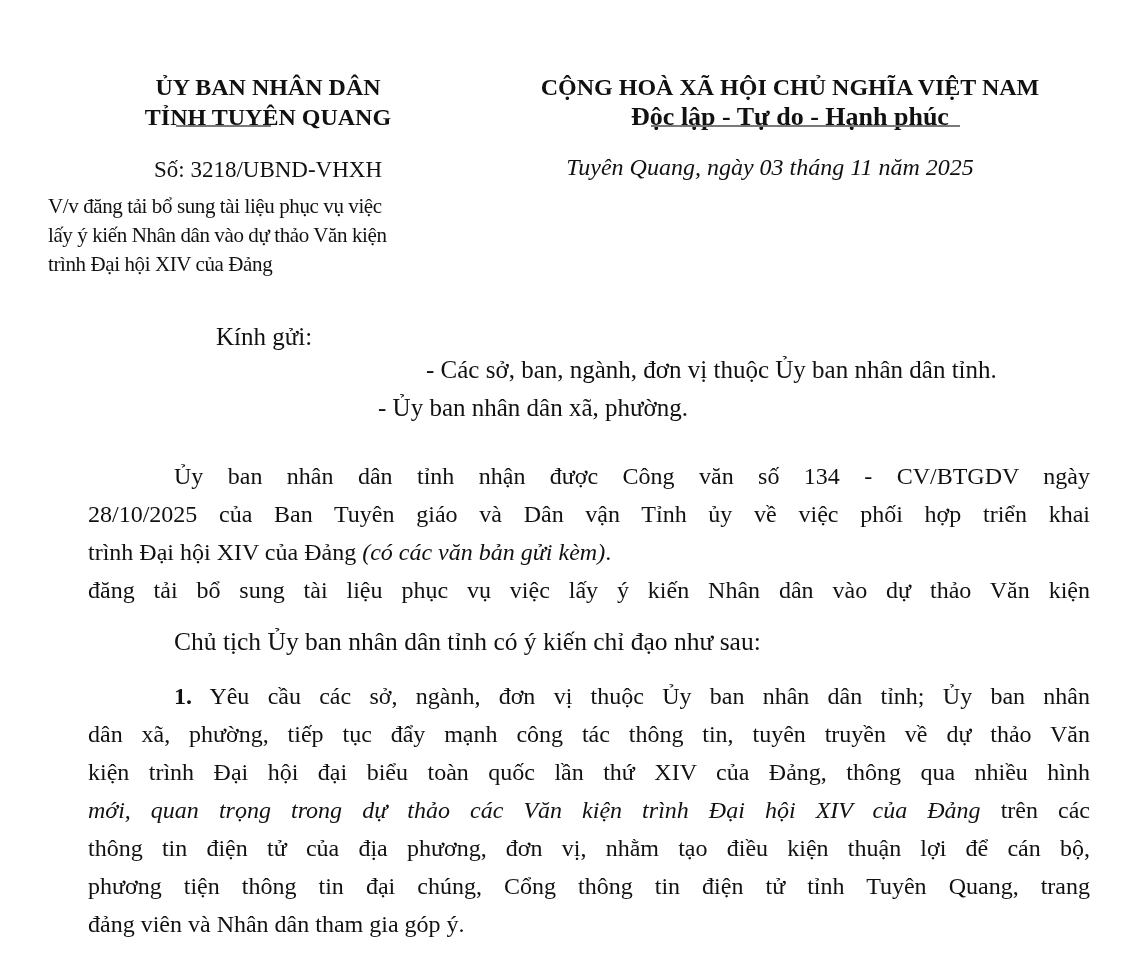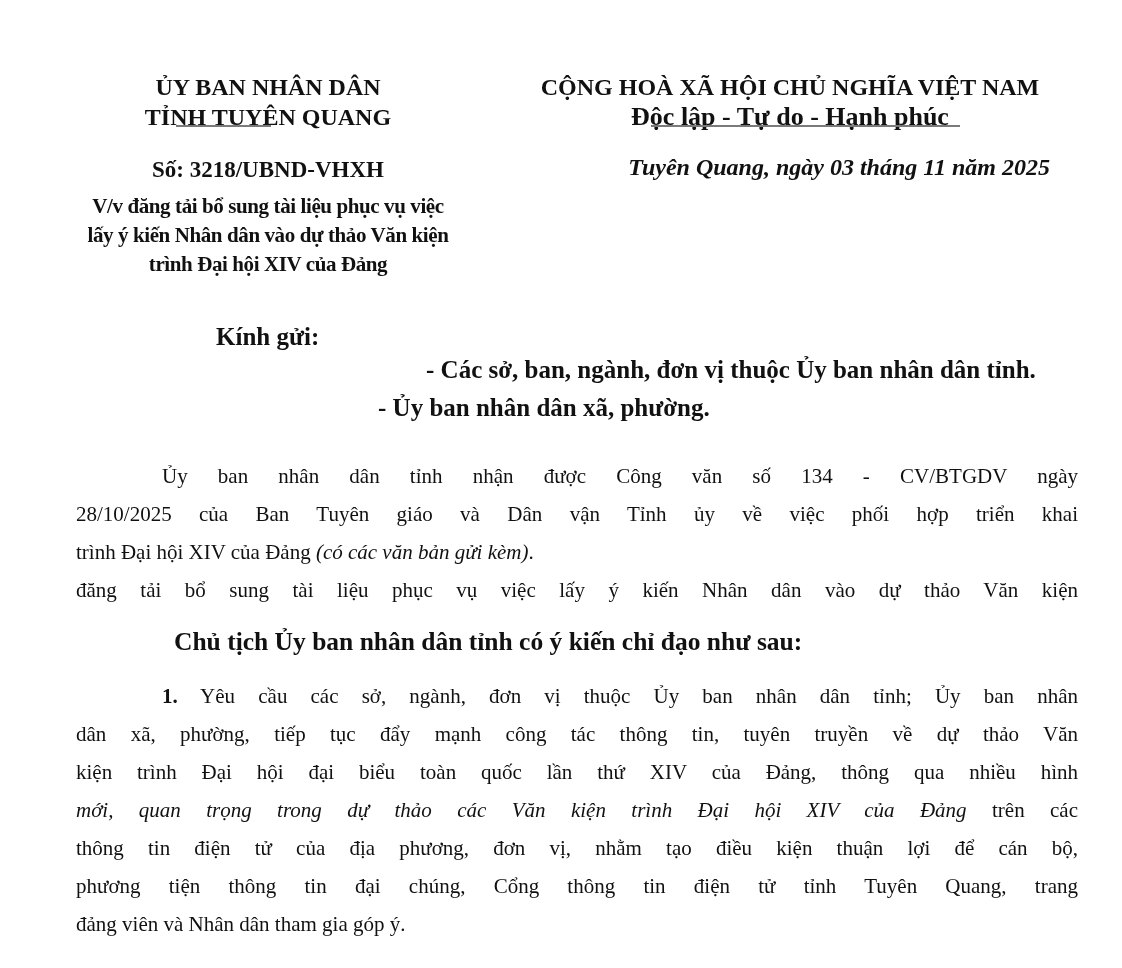--- a/index.html
+++ b/index.html
@@ -1,26 +1,26 @@
 <!DOCTYPE html>
 <html><head>
 <meta charset="utf-8">
 <style>
   html, body { margin:0; padding:0; background:#ffffff; }
   body { width:1122px; height:968px; overflow:hidden; position:relative;
          font-family:"Liberation Serif", "DejaVu Serif", serif; color:#111; }
-  .abs { position:absolute; white-space:nowrap;font-weight:bold; }
+  .abs { position:absolute; white-space:nowrap; }
   .hdr-bold { font-weight:bold; font-size:24px; line-height:30px;margin-top:8px; }
   .center { text-align:center; }
   .rule { position:absolute; height:2px; background:#7a7a7a; }
   .num { font-size:23px; }
-  .subject { font-size:21px; line-height:29px; letter-spacing:-0.4px; text-align:center; }
-  .date { font-style:italic; font-size:24px;text-align:right; }
+  .subject { font-size:21px; line-height:29px; letter-spacing:-0.4px; text-align:left; }
+  .date { font-style:italic; font-size:24px; }
   .body { font-size:25px; line-height:38px; }
-  .para { position:absolute; left:76px; width:1002px; font-size:21px; line-height:38px; text-align:justify; text-align-last:auto; white-space:normal; }
+  .para { position:absolute; left:88px; width:1002px; font-size:24px; line-height:38px; text-align:justify; text-align-last:auto; white-space:normal; }
   .line { display:block; text-align:justify; text-align-last:justify; height:38px; overflow:hidden; white-space:nowrap; }
   .line.last { text-align-last:left; }
   .i { font-style:italic; }
   .b { font-weight:bold; }
 </style>
 </head>
 <body>
 
 <div class="abs hdr-bold center" style="left:88px; top:64px; width:360px;">ỦY BAN NHÂN DÂN</div>
 <div class="abs hdr-bold center" style="left:88px; top:94px; width:360px;">TỈNH TUYÊN QUANG</div>

